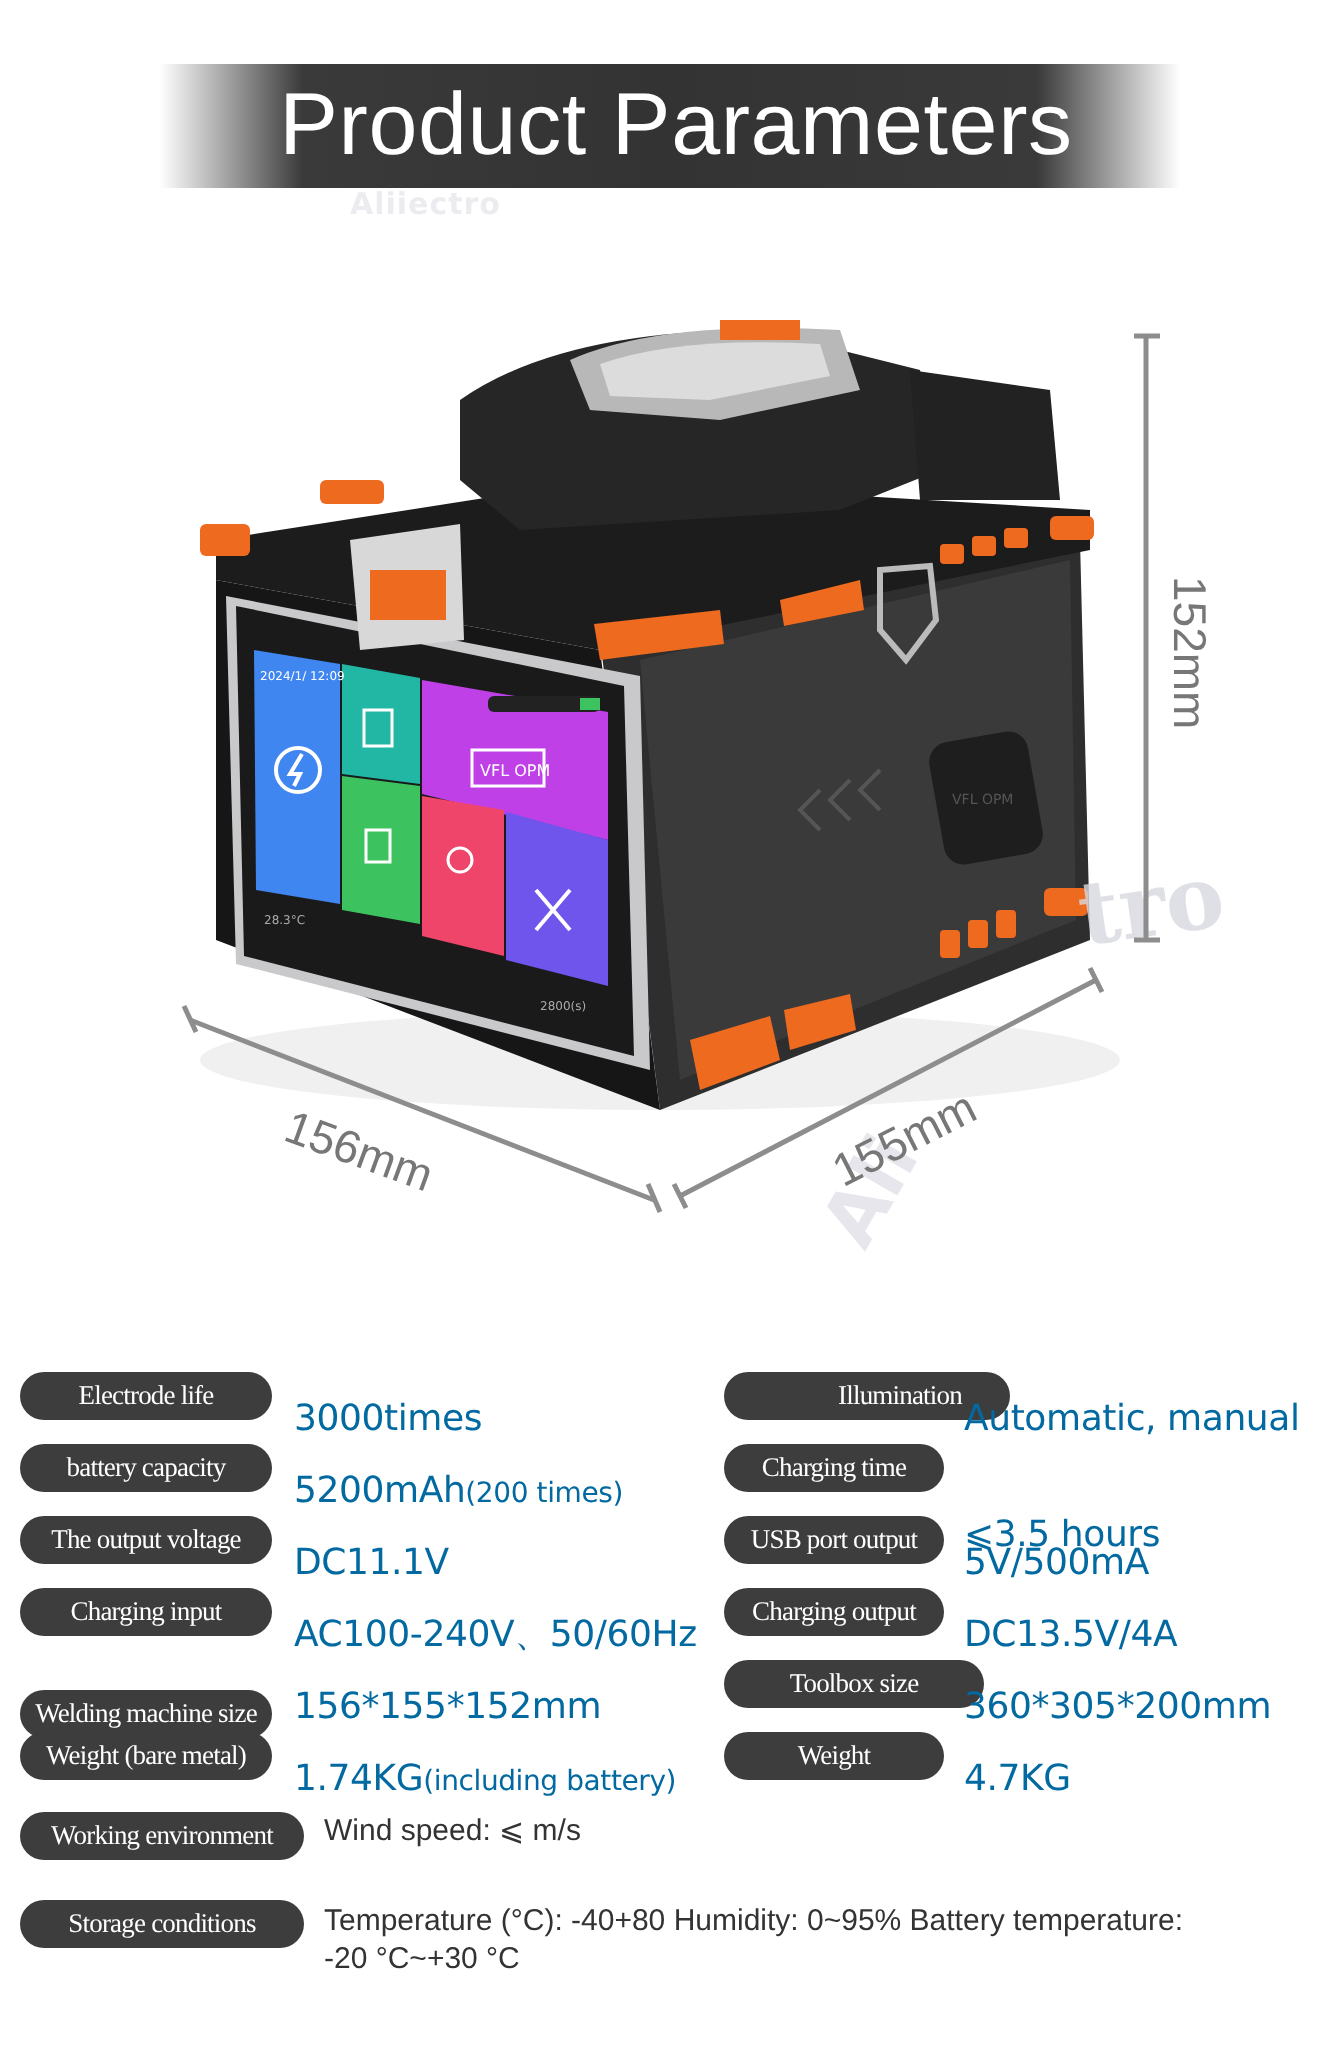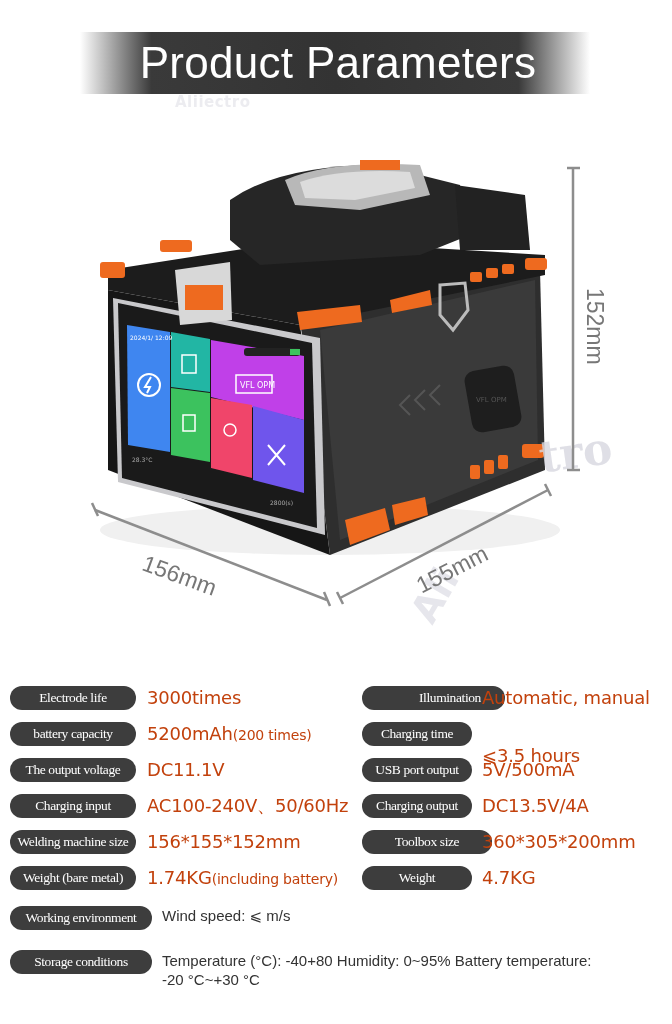--- a/index.html
+++ b/index.html
@@ -13,21 +13,21 @@
   .wm-top { position:absolute; left:175px; top:93px; font-size:15px; font-weight:bold; color:#ececf0; letter-spacing:0.5px; }
 
   
   .stage { position:absolute; left:0; top:120px; width:672px; height:520px; }
   .dim-label { position:absolute; color:#777; font-family:"Liberation Sans", sans-serif; font-size:23px; }
 
   
   .spec { position:absolute; height:24px; }
   .pill { position:absolute; height:24px; border-radius:12px; background:#3d3d3d; color:#fff;
     font-family:Liberation Serif, serif; font-size:13.5px; line-height:24px; text-align:center; letter-spacing:-0.4px; white-space:nowrap; }
-  .val { position:absolute; top:0; font-family:"DejaVu Sans", sans-serif; font-size:18px; line-height:24px; color:#c2410c; white-space:nowrap; letter-spacing:-0.2px; }
+  .val { position:absolute; top:12px; font-family:"DejaVu Sans", sans-serif; font-size:18px; line-height:24px; color:#0369a1; white-space:nowrap; letter-spacing:-0.2px; }
   .val small { font-size:14px; }
   .multi { position:absolute; font-family:"Liberation Sans", sans-serif; font-size:15px; line-height:19px; color:#333; }
 </style>
 </head>
 <body>
 
 <div class="banner">
   <div class="banner-title">Product Parameters</div>
 </div>
 <div class="wm-top">Aliiectro</div>
@@ -134,21 +134,21 @@
   </div>
   <div class="spec" style="left:0;top:758px;">
     <div class="pill" style="left:10px;width:126px;">The output voltage</div>
     <div class="val" style="left:147px;">DC11.1V</div>
   </div>
   <div class="spec" style="left:0;top:794px;">
     <div class="pill" style="left:10px;width:126px;">Charging input</div>
     <div class="val" style="left:147px;">AC100-240V、50/60Hz</div>
   </div>
   <div class="spec" style="left:0;top:830px;">
-    <div class="pill" style="left:10px;width:126px;">Welding machine size</div>
+    <div class="pill" style="left:10px;width:126px;margin-top:15px;">Welding machine size</div>
     <div class="val" style="left:147px;">156*155*152mm</div>
   </div>
   <div class="spec" style="left:0;top:866px;">
     <div class="pill" style="left:10px;width:126px;">Weight (bare metal)</div>
     <div class="val" style="left:147px;"><span>1.74KG</span><small>(including battery)</small></div>
   </div>
 </div>
 
 <div>
   <div class="spec" style="left:0;top:686px;">

